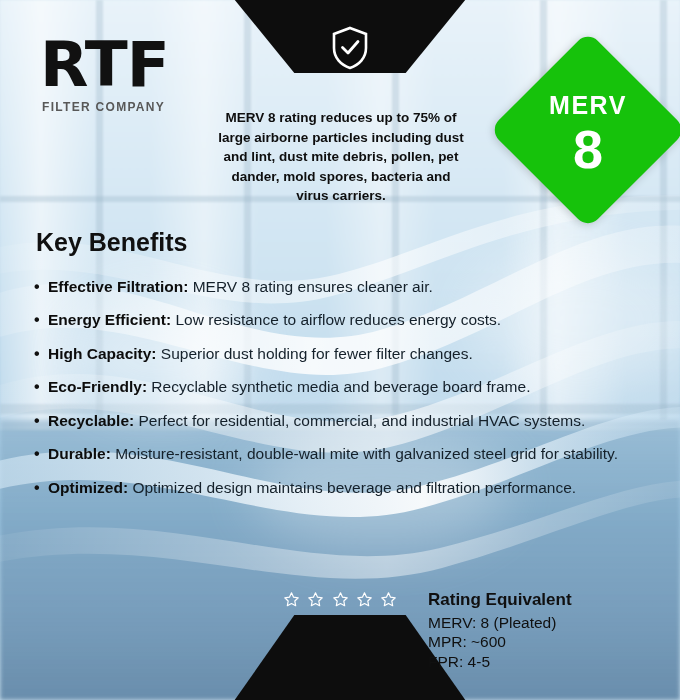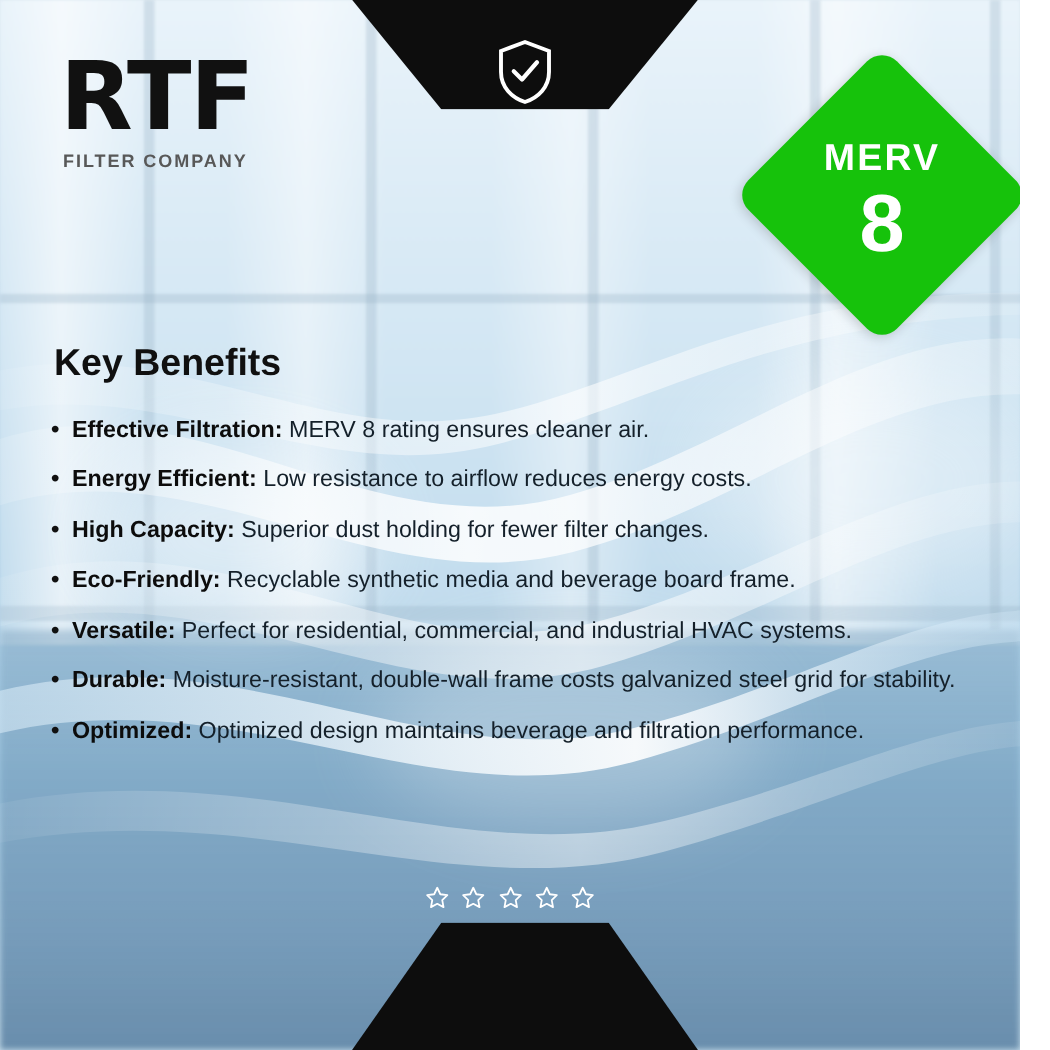--- a/index.html
+++ b/index.html
@@ -275,20 +275,21 @@
   <svg class="shield-badge" viewBox="0 0 38 44">
     <path d="M19 2 L35 8 V22 C35 32 28 39 19 42 C10 39 3 32 3 22 V8 Z" fill="none" stroke="#ffffff" stroke-width="2.6"></path>
     <path d="M11.5 21.5 L17 27 L27 15.5" fill="none" stroke="#ffffff" stroke-width="2.8" stroke-linecap="round" stroke-linejoin="round"></path>
   </svg>
 
   <div class="logo-block">
     <div class="logo-rtf">RTF</div>
     <div class="logo-sub">FILTER COMPANY</div>
   </div>
 
+  <div class="merv-desc">MERV 8 rating reduces up to 75% of large airborne particles including dust and lint, dust mite debris, pollen, pet dander, mold spores, bacteria and virus carriers.</div>
 
   <div class="diamond-wrap">
     <div class="diamond"></div>
     <div class="diamond-text">
       <div class="diamond-label">MERV</div>
       <div class="diamond-value">8</div>
     </div>
   </div>
 
   <div class="benefits">
@@ -309,26 +310,26 @@
       <span class="benefit-text"><b>High Capacity:</b><span> Superior dust holding for fewer filter changes.</span></span>
     </div>
 
     <div class="benefit-row">
       <span class="bullet">•</span>
       <span class="benefit-text"><b>Eco-Friendly:</b><span> Recyclable synthetic media and beverage board frame.</span></span>
     </div>
 
     <div class="benefit-row">
       <span class="bullet">•</span>
-      <span class="benefit-text"><b>Versatile:</b><span> Perfect for residential, commercial, and industrial HVAC systems.</span></span>
-    </div>
-
-    <div class="benefit-row">
-      <span class="bullet">•</span>
-      <span class="benefit-text"><b>Durable:</b><span> Moisture-resistant, double-wall frame costs galvanized steel grid for stability.</span></span>
+      <span class="benefit-text"><b>Recyclable:</b><span> Perfect for residential, commercial, and industrial HVAC systems.</span></span>
+    </div>
+
+    <div class="benefit-row">
+      <span class="bullet">•</span>
+      <span class="benefit-text"><b>Durable:</b><span> Moisture-resistant, double-wall mite with galvanized steel grid for stability.</span></span>
     </div>
 
     <div class="benefit-row">
       <span class="bullet">•</span>
       <span class="benefit-text"><b>Optimized:</b><span> Optimized design maintains beverage and filtration performance.</span></span>
     </div>
   </div>
 
   <div class="stars">
     <svg width="17" height="17" viewBox="0 0 24 24">
@@ -343,14 +344,20 @@
     <svg width="17" height="17" viewBox="0 0 24 24">
         <path d="M12 2.6l2.9 6.1 6.6.9-4.8 4.6 1.2 6.6L12 17.7 6.1 20.8l1.2-6.6L2.5 9.6l6.6-.9z" fill="none" stroke="#ffffff" stroke-width="1.7" stroke-linejoin="round"></path>
       </svg>
     <svg width="17" height="17" viewBox="0 0 24 24">
         <path d="M12 2.6l2.9 6.1 6.6.9-4.8 4.6 1.2 6.6L12 17.7 6.1 20.8l1.2-6.6L2.5 9.6l6.6-.9z" fill="none" stroke="#ffffff" stroke-width="1.7" stroke-linejoin="round"></path>
       </svg>
   </div>
 
   <div class="bottom-notch"></div>
 
+  <div class="rating">
+    <div class="rating-title">Rating Equivalent</div>
+    <div class="rating-line">MERV: 8 (Pleated)</div>
+    <div class="rating-line">MPR: ~600</div>
+    <div class="rating-line">FPR: 4-5</div>
+  </div>
 
 </div>
 
 </body></html>

